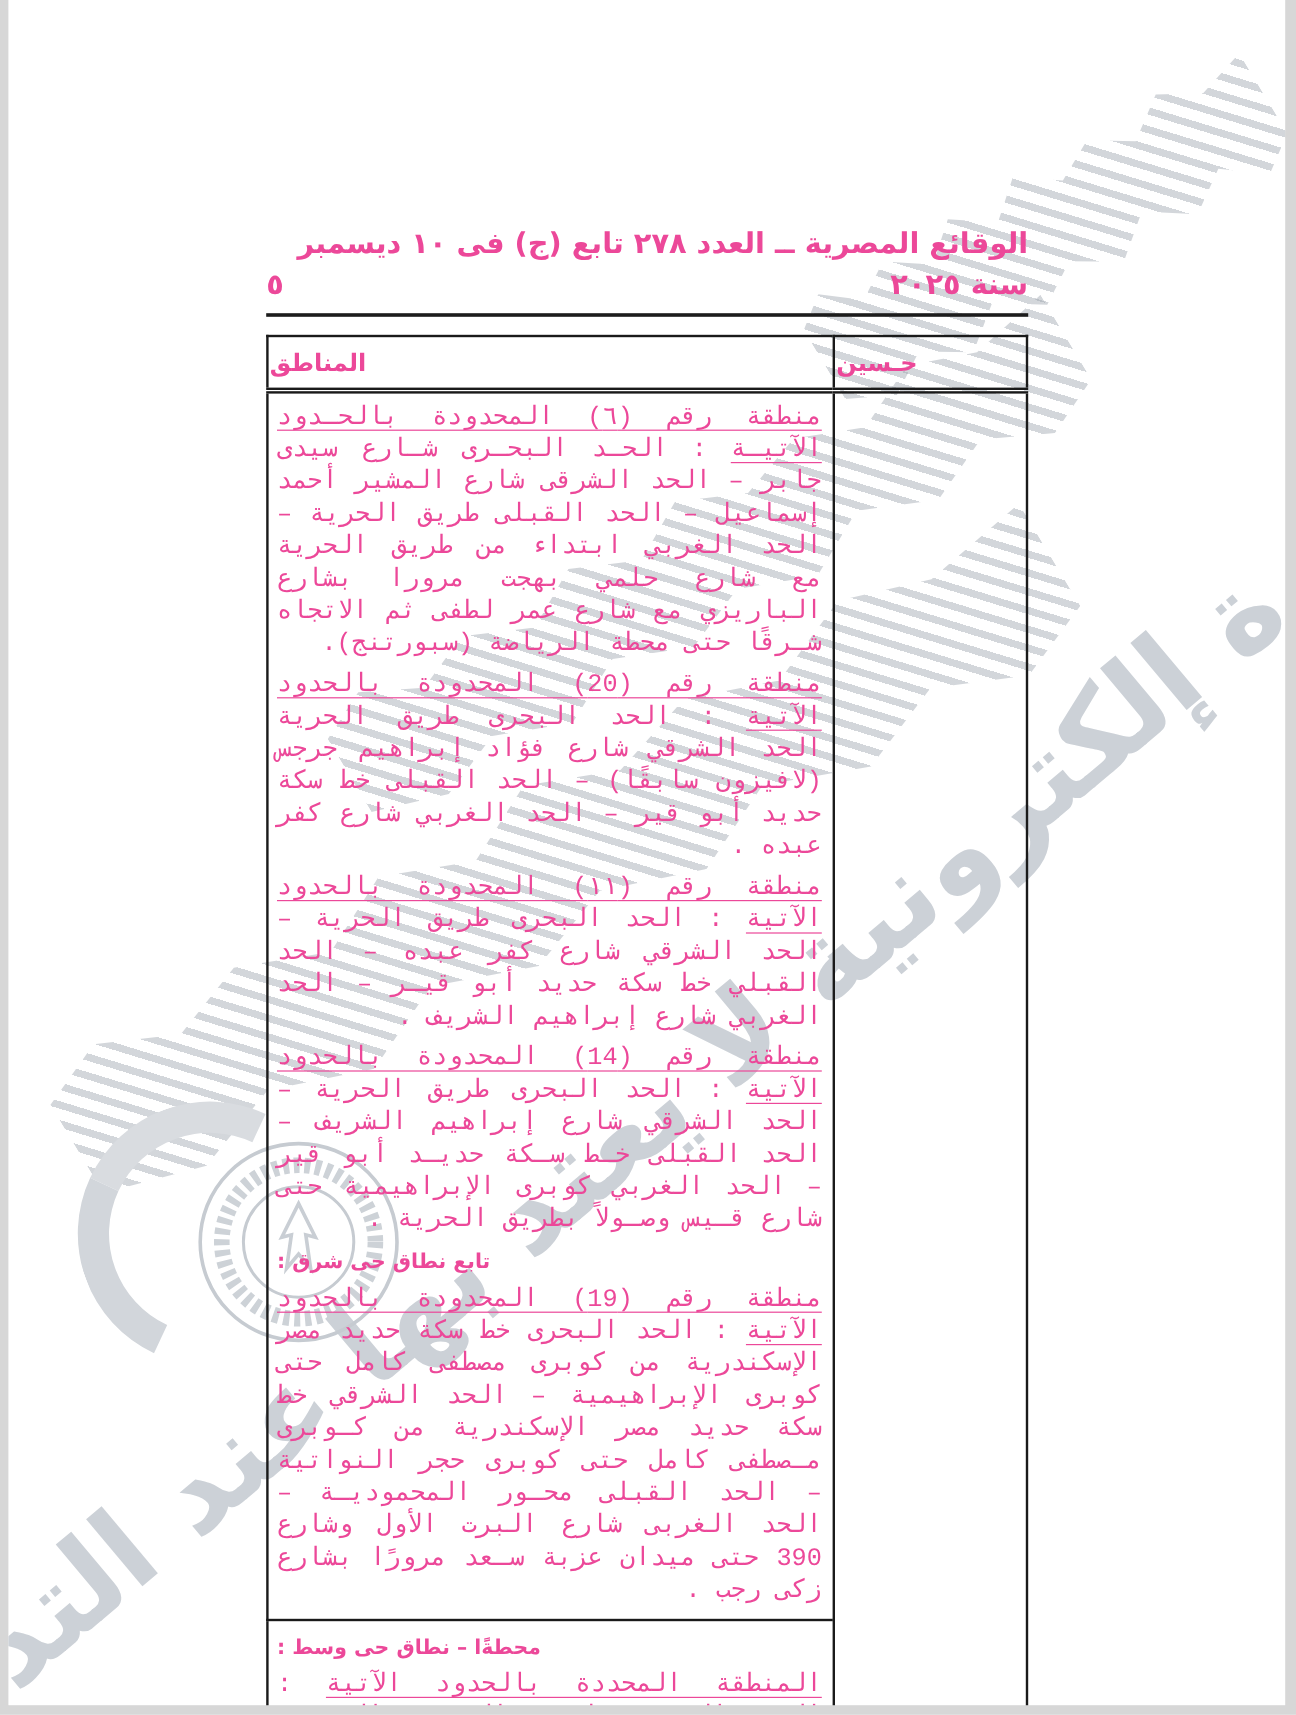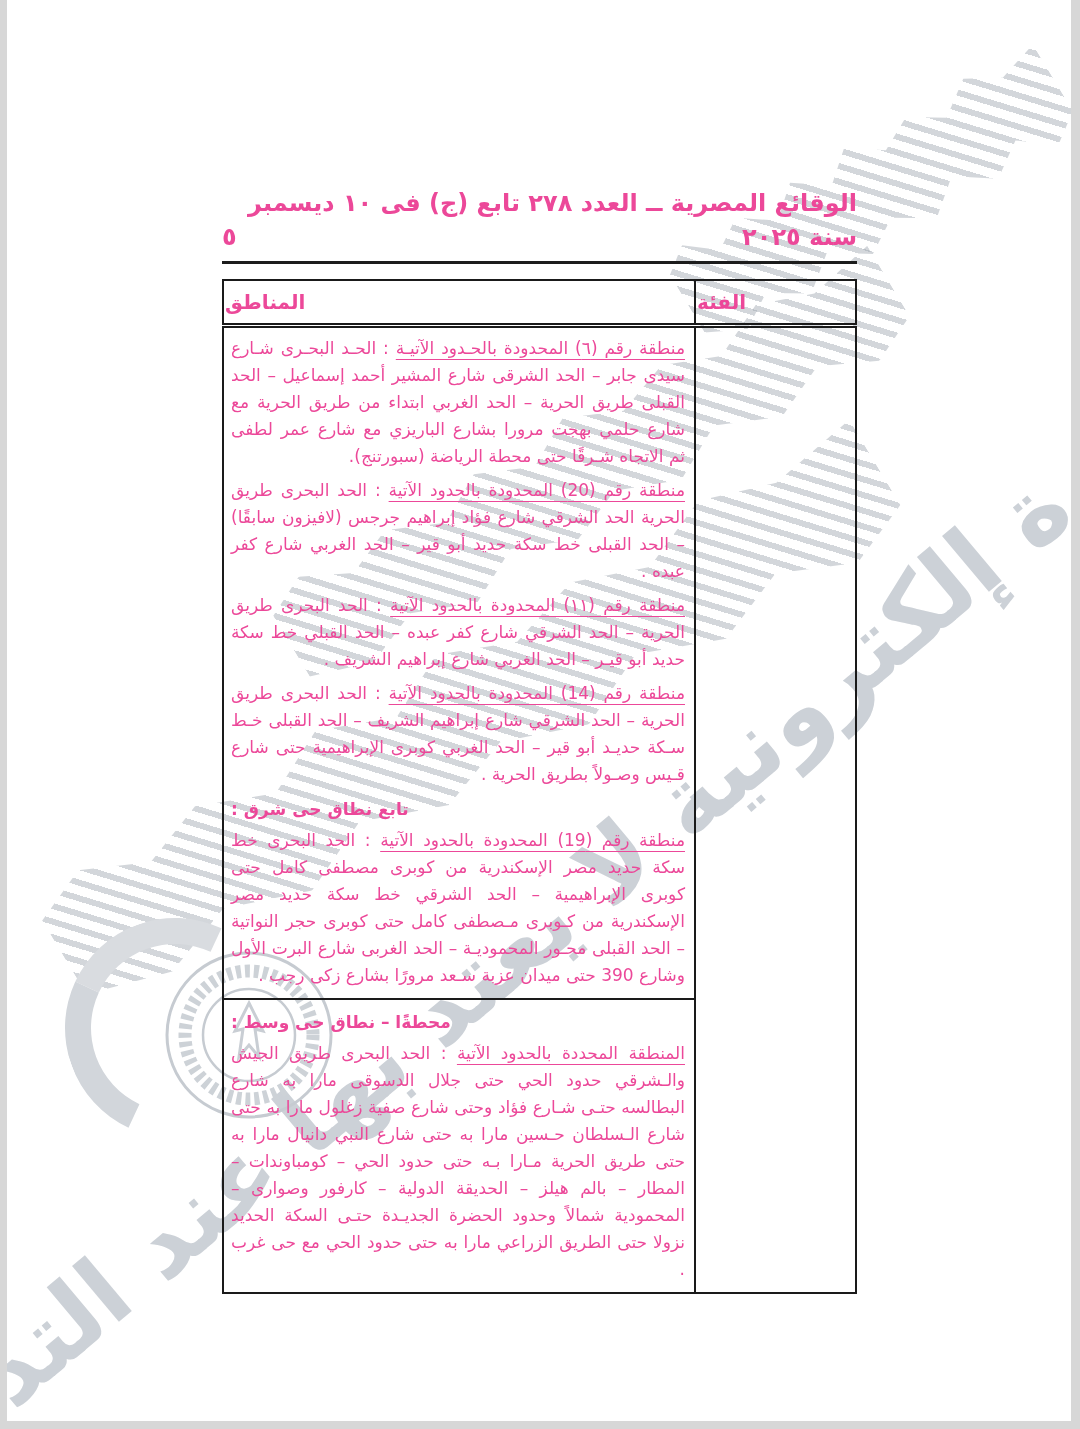--- a/index.html
+++ b/index.html
@@ -66,22 +66,23 @@
   }
   table.gazette td{
     border:2px solid #1a1a1a;
     vertical-align:top;background:transparent;
     padding:4px 9px 2px 7px;
   }
   .cell-inner-1{min-height:620px;}
   .cell-inner-2{min-height:243px;}
   p.para{
     margin:3px 0 7px 0;
-    font-size:17px;line-height:27px;
+    font-size:21px;line-height:27px;
     text-align:justify;
+    font-family:Liberation Mono, monospace;
   }
   p.para .lead{
     text-decoration:underline;
     text-underline-offset:5px;
     text-decoration-thickness:1px;
   }
   p.section{
     margin:4px 2px 3px 0;
     font-size:17px;font-weight:bold;line-height:29px;
     text-align:left;
@@ -114,21 +115,21 @@
     </div>
     <div class="header-rule"></div>
 
     <table class="gazette" dir="rtl">
       <colgroup>
         <col class="c-cat">
         <col class="c-reg">
       </colgroup>
       <tbody>
           <tr>
-        <th>الفئة</th>
+        <th>حـسين</th>
         <th>المناطق</th>
       </tr>
       <tr>
         <td rowspan="2"></td>
         <td>
           <div class="cell-inner-1">
             <p class="para"><span class="lead">منطقة رقم (٦) المحدودة بالحـدود الآتيـة</span><span> : الحـد البحـرى شـارع سيدى جابر – الحد الشرقى شارع المشير أحمد إسماعيل – الحد القبلى طريق الحرية – الحد الغربي ابتداء من طريق الحرية مع شارع حلمي بهجت مرورا بشارع الباريزي مع شارع عمر لطفى ثم الاتجاه شـرقًا حتى محطة الرياضة (سبورتنج).</span></p>
             <p class="para"><span class="lead">منطقة رقم (20) المحدودة بالحدود الآتية</span><span> : الحد البحرى طريق الحرية الحد الشرقي شارع فؤاد إبراهيم جرجس (لافيزون سابقًا) – الحد القبلى خط سكة حديد أبو قير – الحد الغربي شارع كفر عبده .</span></p>
             <p class="para"><span class="lead">منطقة رقم (١١) المحدودة بالحدود الآتية</span><span> : الحد البحرى طريق الحرية – الحد الشرقي شارع كفر عبده – الحد القبلي خط سكة حديد أبو قيـر – الحد الغربي شارع إبراهيم الشريف .</span></p>
             <p class="para"><span class="lead">منطقة رقم (14) المحدودة بالحدود الآتية</span><span> : الحد البحرى طريق الحرية – الحد الشرقي شارع إبراهيم الشريف – الحد القبلى خـط سـكة حديـد أبو قير – الحد الغربي كوبرى الإبراهيمية حتى شارع قـيس وصـولاً بطريق الحرية .</span></p>

